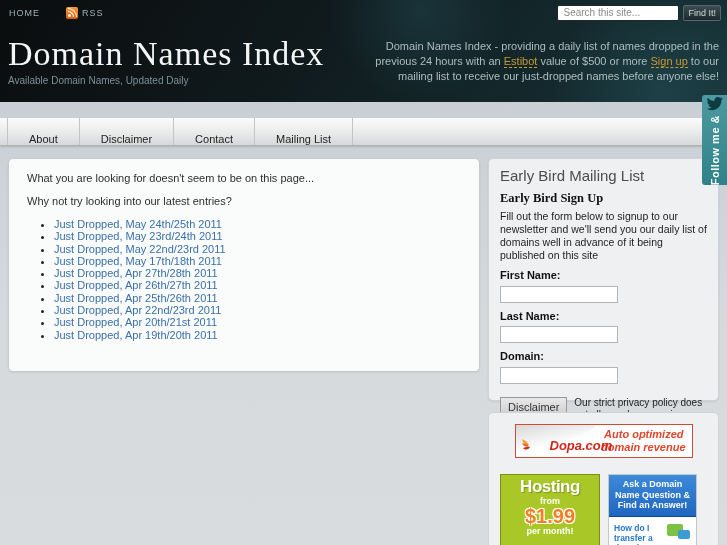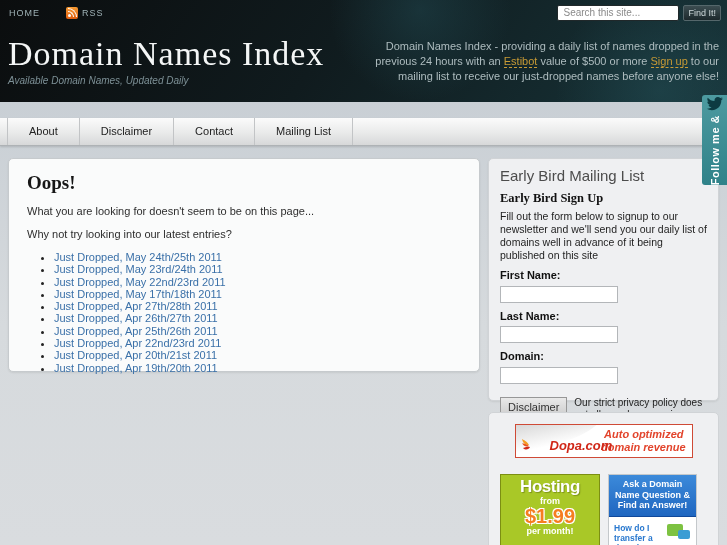--- a/index.html
+++ b/index.html
@@ -49,36 +49,36 @@
     border:1px solid #55676b; border-radius:2px; cursor:pointer;
     font-family:"Liberation Sans",sans-serif;
   }
 
   .header-main { position:absolute; top:25px; left:0; width:727px; display:flex; }
   .brand { margin:10px 0 0 8px; width:360px; }
   .site-title {
     font-family:"Liberation Serif", serif; font-weight:normal;
     font-size:34px; color:#f4f6f6; letter-spacing:1px; line-height:38px;
   }
-  .tagline { font-size:10px; color:#7d9096; margin-top:2px;font-style:italic; }
+  .tagline { font-size:10px; color:#7d9096; margin-top:2px; }
   .site-desc {
     flex:1; margin:14px 8px 0 0; text-align:right;
     font-size:11px; line-height:15px; color:#aebcbf;
   }
   .site-desc a { color:#c79a35; text-decoration:none; border-bottom:1px dashed #c79a35; }
 
   
   .navbar {
     position:absolute; top:118px; left:0; width:727px; height:28px;
     background:linear-gradient(#fbfbfb,#e9eaea 55%,#d7d8d9);
     border-bottom:1px solid #aeb2b5; box-shadow:0 1px 2px rgba(0,0,0,.15);
     display:flex;
   }
   .nav-item {
-    padding:0 21px; line-height:27px; font-size:11px; color:#222;
+    padding:8px 21px; line-height:27px; font-size:11px; color:#222;
     border-right:1px solid #c2c4c6; cursor:pointer;
   }
   .nav-item:first-child { border-left:1px solid #c2c4c6; margin-left:7px; }
 
   
   .follow-ribbon {
     position:absolute; top:95px; right:0; width:25px; height:90px; z-index:5;
     background:linear-gradient(#4d9aa0,#2f8289); border-radius:3px 0 0 3px;
     display:flex; flex-direction:column; align-items:center;
   }
@@ -209,21 +209,20 @@
 <div class="follow-ribbon">
   <div class="bird-box">
     <svg width="17" height="14" viewBox="0 0 24 20">
       <path fill="#0d3b42" d="M24 2.3c-.9.4-1.8.7-2.8.8 1-.6 1.8-1.6 2.1-2.7-.9.6-2 1-3.1 1.2C19.3.6 18.1 0 16.7 0c-2.6 0-4.7 2.1-4.7 4.7 0 .4 0 .7.1 1.1-3.9-.2-7.4-2.1-9.7-4.9-.4.7-.6 1.5-.6 2.4 0 1.6.8 3.1 2.1 3.9-.8 0-1.5-.2-2.1-.6v.1c0 2.3 1.6 4.2 3.8 4.6-.4.1-.8.2-1.2.2-.3 0-.6 0-.9-.1.6 1.9 2.3 3.2 4.4 3.3-1.6 1.3-3.6 2-5.8 2H1c2.1 1.3 4.6 2.1 7.2 2.1 8.7 0 13.5-7.2 13.5-13.5v-.6c.9-.7 1.7-1.5 2.3-2.4z"></path>
     </svg>
   </div>
   <div class="follow-label">Follow me &amp;</div>
 </div>
 
 <div class="main-panel">
-  <div class="oops-title">Oops!</div>
   <p>What you are looking for doesn't seem to be on this page...</p>
   <p>Why not try looking into our latest entries?</p>
   <ul class="entries-list">
     <li><a href="#">Just Dropped, May 24th/25th 2011</a></li>
     <li><a href="#">Just Dropped, May 23rd/24th 2011</a></li>
     <li><a href="#">Just Dropped, May 22nd/23rd 2011</a></li>
     <li><a href="#">Just Dropped, May 17th/18th 2011</a></li>
     <li><a href="#">Just Dropped, Apr 27th/28th 2011</a></li>
     <li><a href="#">Just Dropped, Apr 26th/27th 2011</a></li>
     <li><a href="#">Just Dropped, Apr 25th/26th 2011</a></li>

